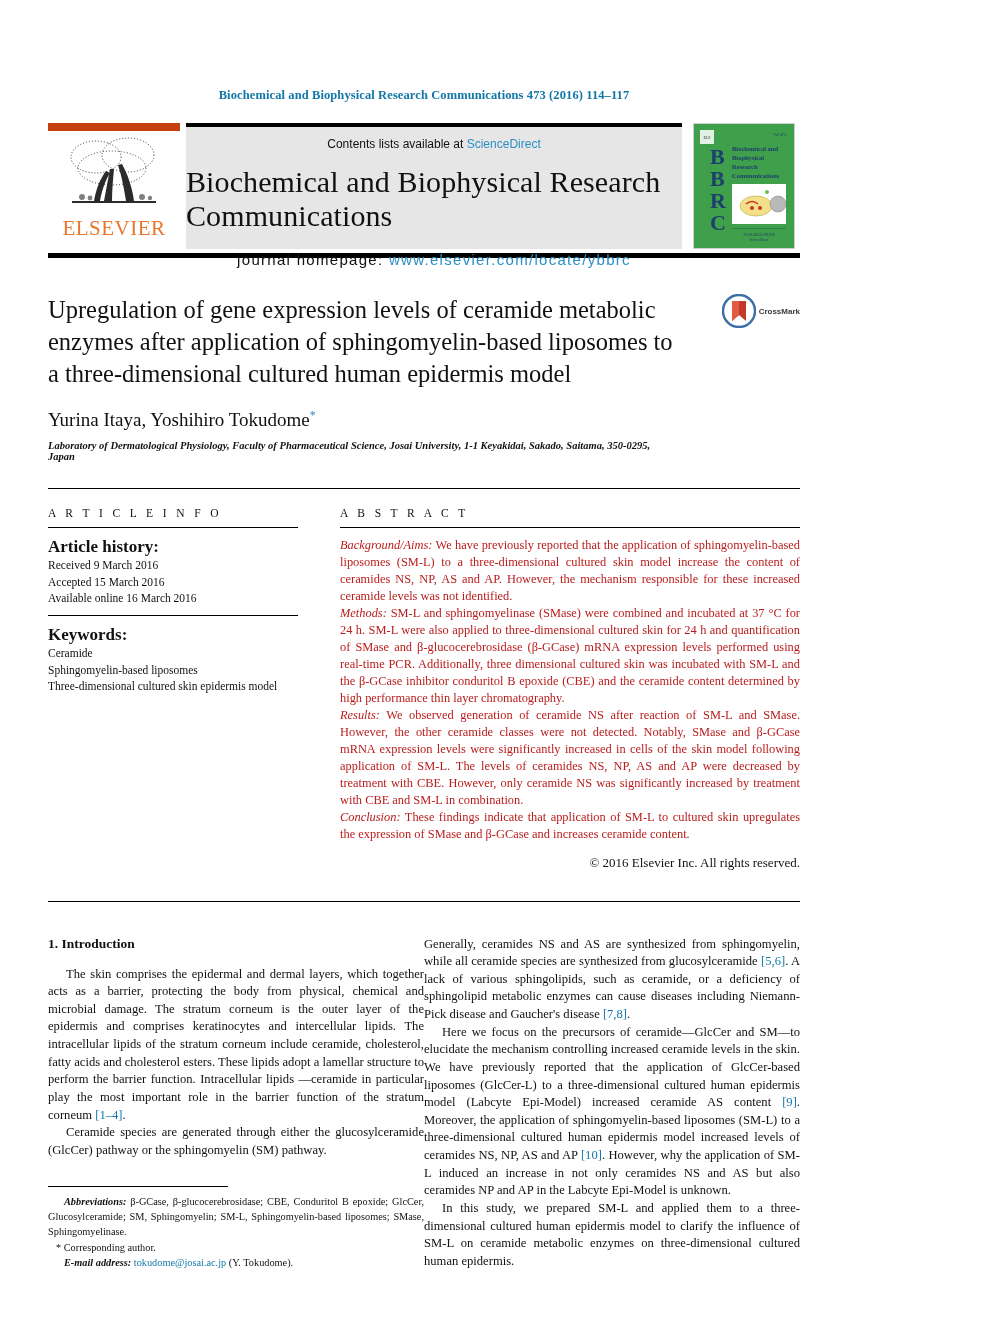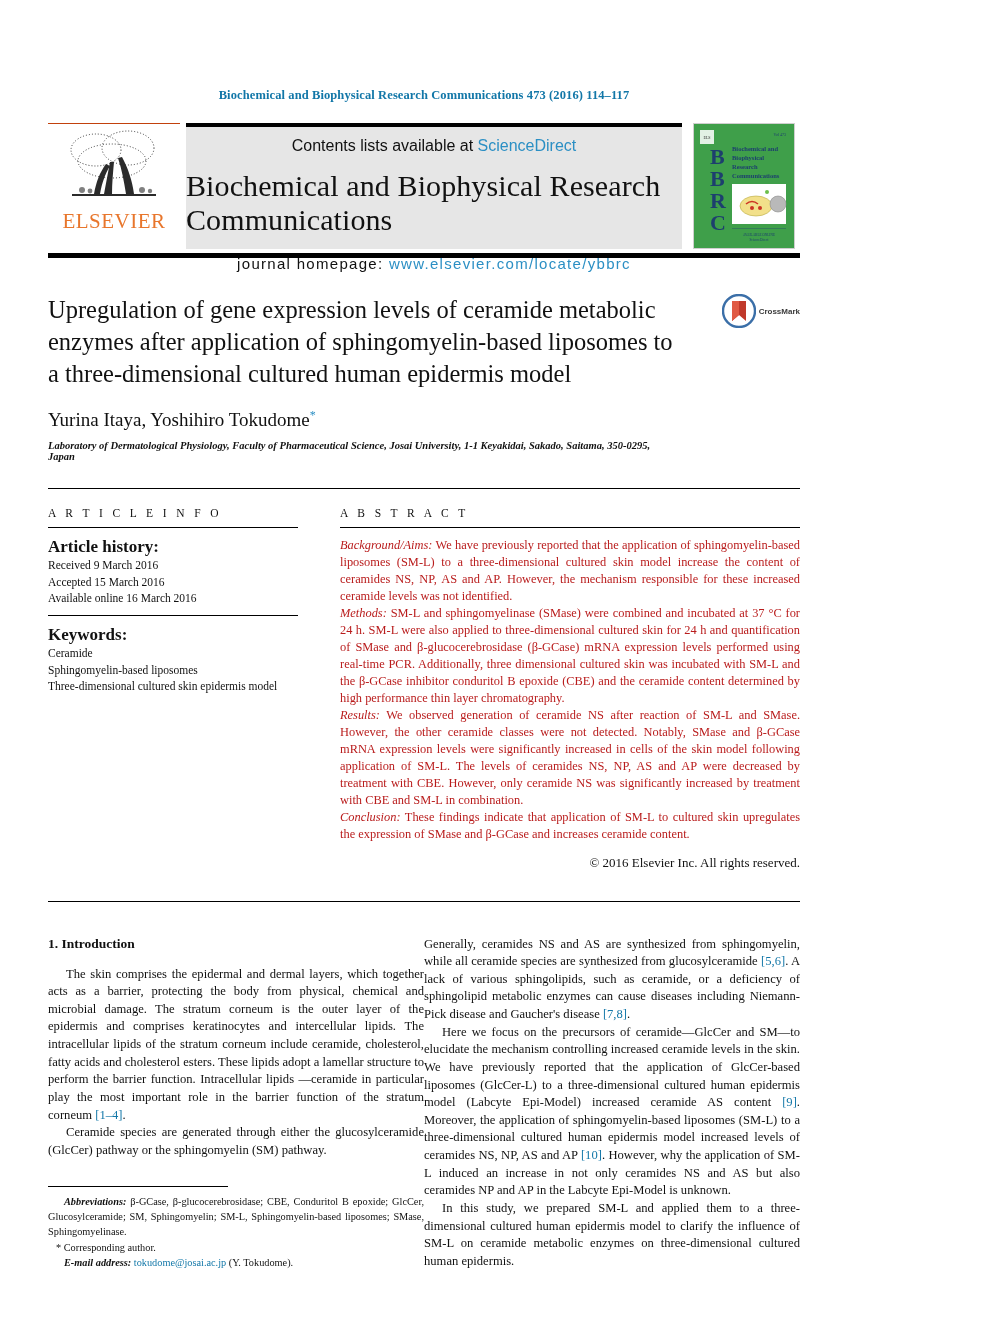--- a/index.html
+++ b/index.html
@@ -38,21 +38,21 @@
   
   .masthead {
     margin-top: 20px;
     display: flex;
     align-items: stretch;
     height: 126px;
   }
   .elsevier-block {
     width: 132px;
     flex: 0 0 132px;
-    border-top: 1px solid #c2410c;
+    border-top: 8px solid #c2410c;
     display: flex;
     flex-direction: column;
     align-items: center;
     justify-content: flex-start;
     padding-top: 4px;
     box-sizing: border-box;
   }
   .elsevier-tree {
     width: 96px;
     height: 82px;
@@ -73,21 +73,21 @@
     margin-right: 6px;
     display: flex;
     flex-direction: column;
     align-items: center;
     justify-content: flex-start;
     box-sizing: border-box;
     padding-top: 10px;
   }
   .contents-line {
     font-family: "Liberation Sans", sans-serif;
-    font-size: 16px;
+    font-size: 12px;
     color: #111;
   }
   .contents-line .sd {
     color: #2b8fc4;
   }
   .journal-title {
     font-family: "Liberation Serif", serif;
     font-size: 30px;
     color: #111;
     margin-top: 14px;

